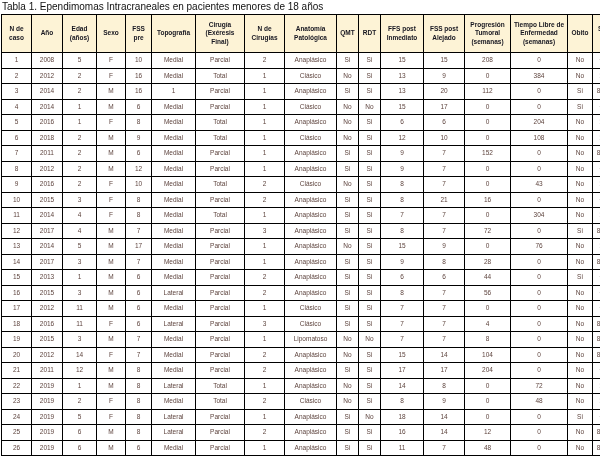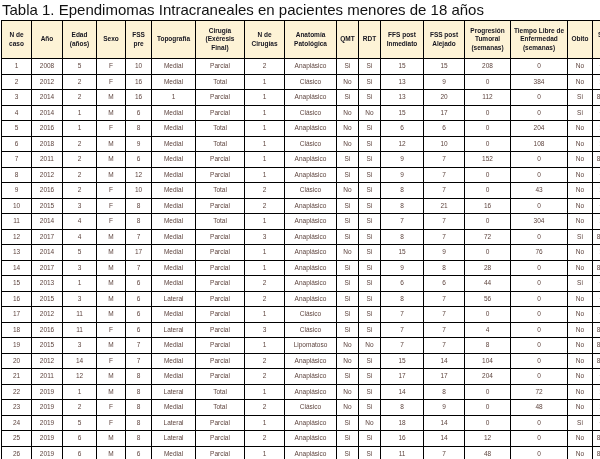--- a/index.html
+++ b/index.html
@@ -10,21 +10,21 @@
     font-family: "Liberation Sans", sans-serif;
   }
   .page {
     width: 600px;
     height: 459px;
     box-sizing: border-box;
     padding: 1px 0 0 1px;
     overflow: hidden;
   }
   .table-title {
-    font-size: 15px;
+    font-size: 10px;
     color: #111111;
     margin: 0 0 2px 1px;
     white-space: nowrap;
   }
   table.data-table {
     border-collapse: collapse;
     table-layout: fixed;
     width: 596px;
   }
   table.data-table th,

